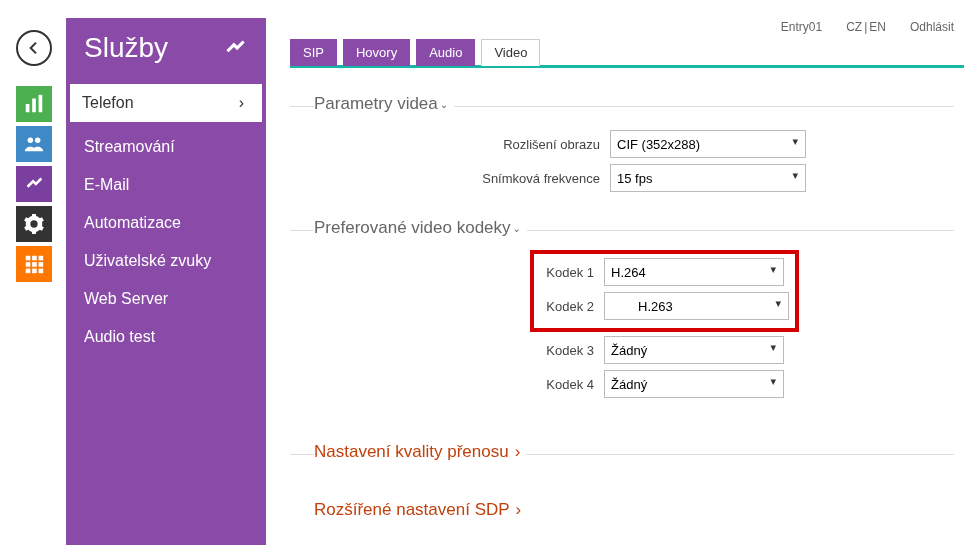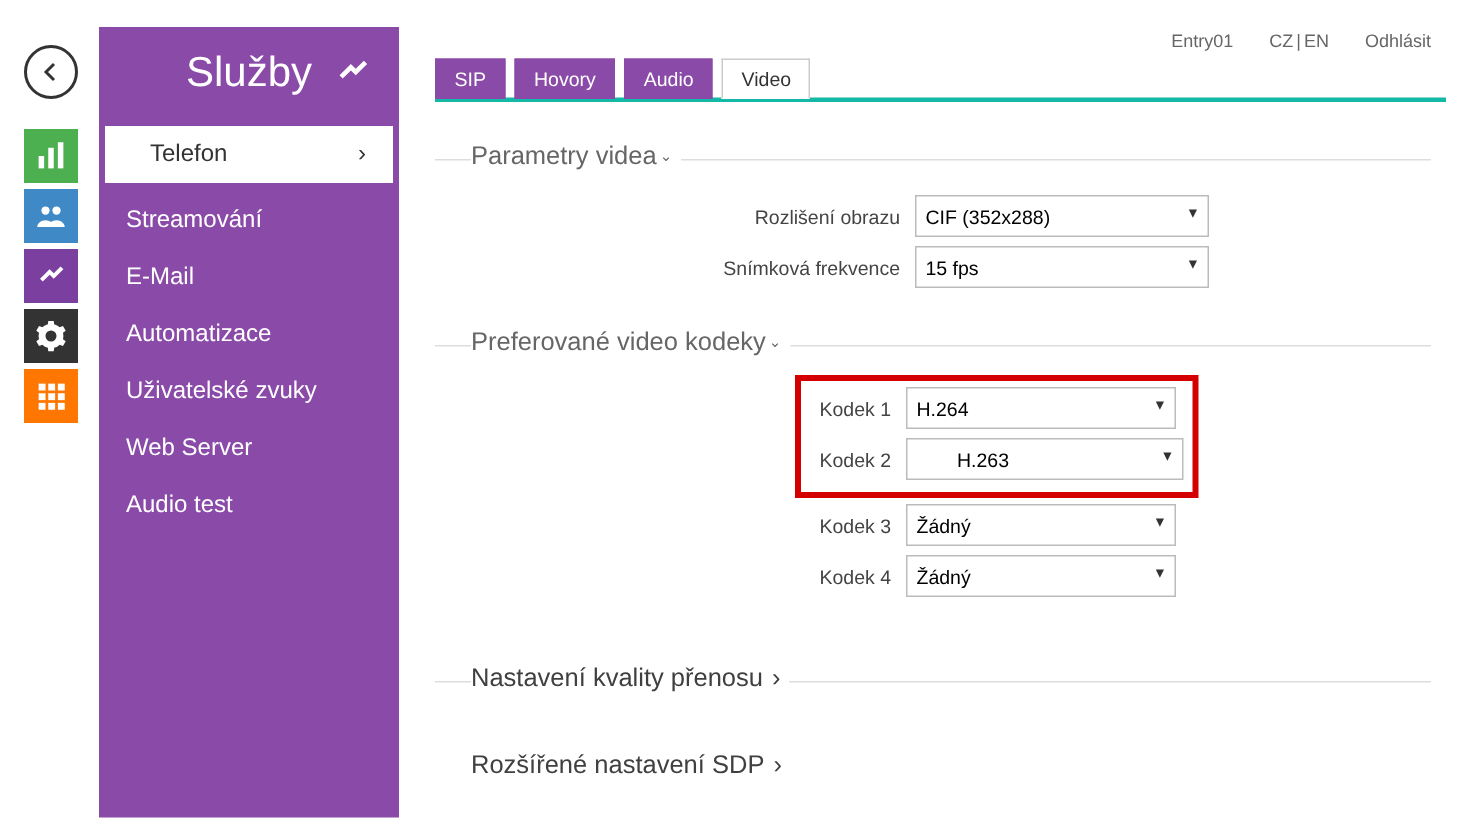--- a/index.html
+++ b/index.html
@@ -14,25 +14,25 @@
 .icon-rail { position: absolute; left: 16px; top: 86px; width: 36px; display: flex; flex-direction: column; gap: 4px; }
 .rail-item { width: 36px; height: 36px; display: flex; align-items: center; justify-content: center; cursor: pointer; }
 .rail-item svg { width: 22px; height: 22px; fill: #fff; }
 .rail-green { background: #4caf50; }
 .rail-blue { background: #3f89c7; }
 .rail-purple { background: #7b3fa0; }
 .rail-dark { background: #333; }
 .rail-orange { background: #ff7600; }
 
 .sidebar { position: absolute; left: 66px; top: 18px; width: 200px; background: #8a4aa8; padding-bottom: 200px;}
-.sidebar-title { color: #fff; font-size: 28px; font-weight: 300; padding: 14px 18px 20px 18px; display: flex; align-items: center; justify-content: space-between; margin-left: 40px; }
+.sidebar-title { color: #fff; font-size: 28px; font-weight: 300; padding: 14px 18px 20px 18px; display: flex; align-items: center; justify-content: space-between; }
 .sidebar-title svg { width: 26px; height: 26px; fill: #fff; }
 .side-nav { display: flex; flex-direction: column; }
 .side-item { color: #fff; font-size: 16px; font-weight: 300; padding: 10px 18px; cursor: pointer; }
-.side-item.active { background: #fff; color: #333; display: flex; justify-content: space-between; align-items: center; margin: 0 4px 6px 4px; padding-left:30px; }
+.side-item.active { background: #fff; color: #333; display: flex; justify-content: space-between; align-items: center; margin: 0 4px 6px 4px; padding-left:12px; }
 .side-item .chev { color: #333; }
 
 .main { position: absolute; left: 290px; top: 38px; right: 10px; }
 
 .tabs { display: flex; gap: 6px; border-bottom: 3px solid #14b8a6; padding-bottom: 0; align-items: flex-end; }
 .tab { background: #8a4aa8; color: #fff; font-size: 13px; padding: 5px 12px; cursor: pointer; border: 1px solid #8a4aa8; position: relative; top:1px;}
 .tab.active { background: #fff; color: #333; border: 1px solid #ccc; border-bottom: 1px solid #fff; }
 
 .section { margin-top: 26px; position: relative; }
 .section-title { color: #666; font-size: 17px; font-weight: 300; cursor: pointer; display: inline-flex; align-items: center; gap: 2px; background:#fff; padding-right:6px; position:relative; z-index:1; margin-left:24px;}
@@ -41,21 +41,21 @@
 
 .fields { margin-top: 16px; }
 .field-row { display: flex; align-items: center; margin-bottom: 6px; }
 .field-row label { width: 320px; text-align: right; font-size: 13px; color: #444; padding-right: 10px; }
 .sel { width: 196px; height: 28px; border: 1px solid #bbb; font-size: 13px; padding: 2px 6px; background: #fff; appearance: none; position: relative; }
 .sel-wrap { position: relative; display: inline-block; }
 .sel-wrap::after { content: "▾"; position: absolute; right: 8px; top: 5px; font-size: 11px; color: #333; pointer-events: none; }
 
 .highlight-box { border: 4px solid #d40000; padding: 4px 6px 2px 6px; display: inline-block; margin-top: 12px; }
 
-.collapsed-title { margin-top: 38px; color:#404040; font-size:17px; font-weight:300; display:inline-flex; align-items:center; gap:6px; margin-left:24px; cursor:pointer; position:relative; z-index:1; background:#fff; padding-right:6px;}
+.collapsed-title { margin-top: 38px; color:#c2410c; font-size:17px; font-weight:300; display:inline-flex; align-items:center; gap:6px; margin-left:24px; cursor:pointer; position:relative; z-index:1; background:#fff; padding-right:6px;}
 .collapsed-wrap { position: relative; }
 .collapsed-wrap .rule { border:none; border-top:1px solid #ddd; position:absolute; left:0; right:10px; top:12px; z-index:0;}
 </style>
 </head>
 <body>
 
 <div class="topbar">
   <span>Entry01</span>
   <span>
     <span>CZ</span><span class="lang-sep">|</span><span>EN</span>

